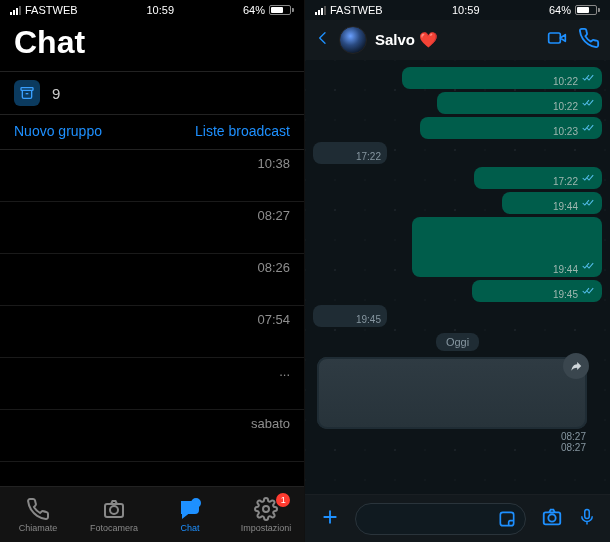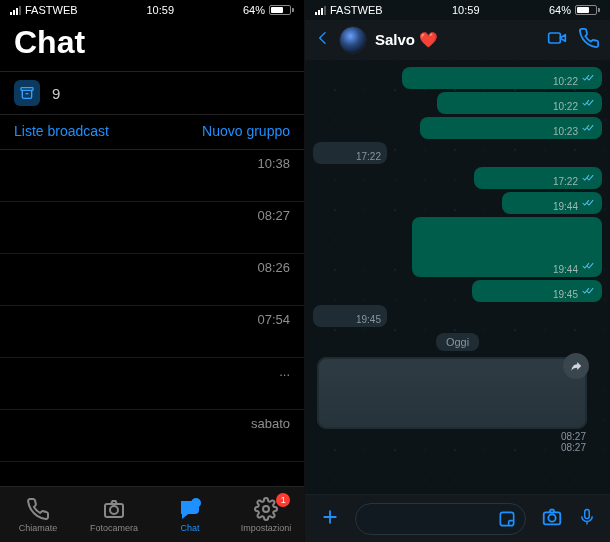--- a/index.html
+++ b/index.html
@@ -219,22 +219,22 @@
       <svg width="16" height="16" viewBox="0 0 24 24" style="stroke:#3aa0ff;fill:none;stroke-width:2">
         <rect x="3" y="4" width="18" height="4" rx="1"></rect>
           <path d="M5 8v10a2 2 0 0 0 2 2h10a2 2 0 0 0 2-2V8"></path>
           <path d="M10 13h4"></path>
       </svg>
     </span>
     <span class="count">9</span>
   </div>
 
   <div class="sub-row">
+    <span>Nuovo gruppo</span>
     <span>Liste broadcast</span>
-    <span>Nuovo gruppo</span>
   </div>
 
   <div class="chat-list" id="chat-list">
       <div class="chat-row">
         <span class="time">10:38</span>
       </div>
       <div class="chat-row">
         <span class="time">08:27</span>
       </div>
       <div class="chat-row">

